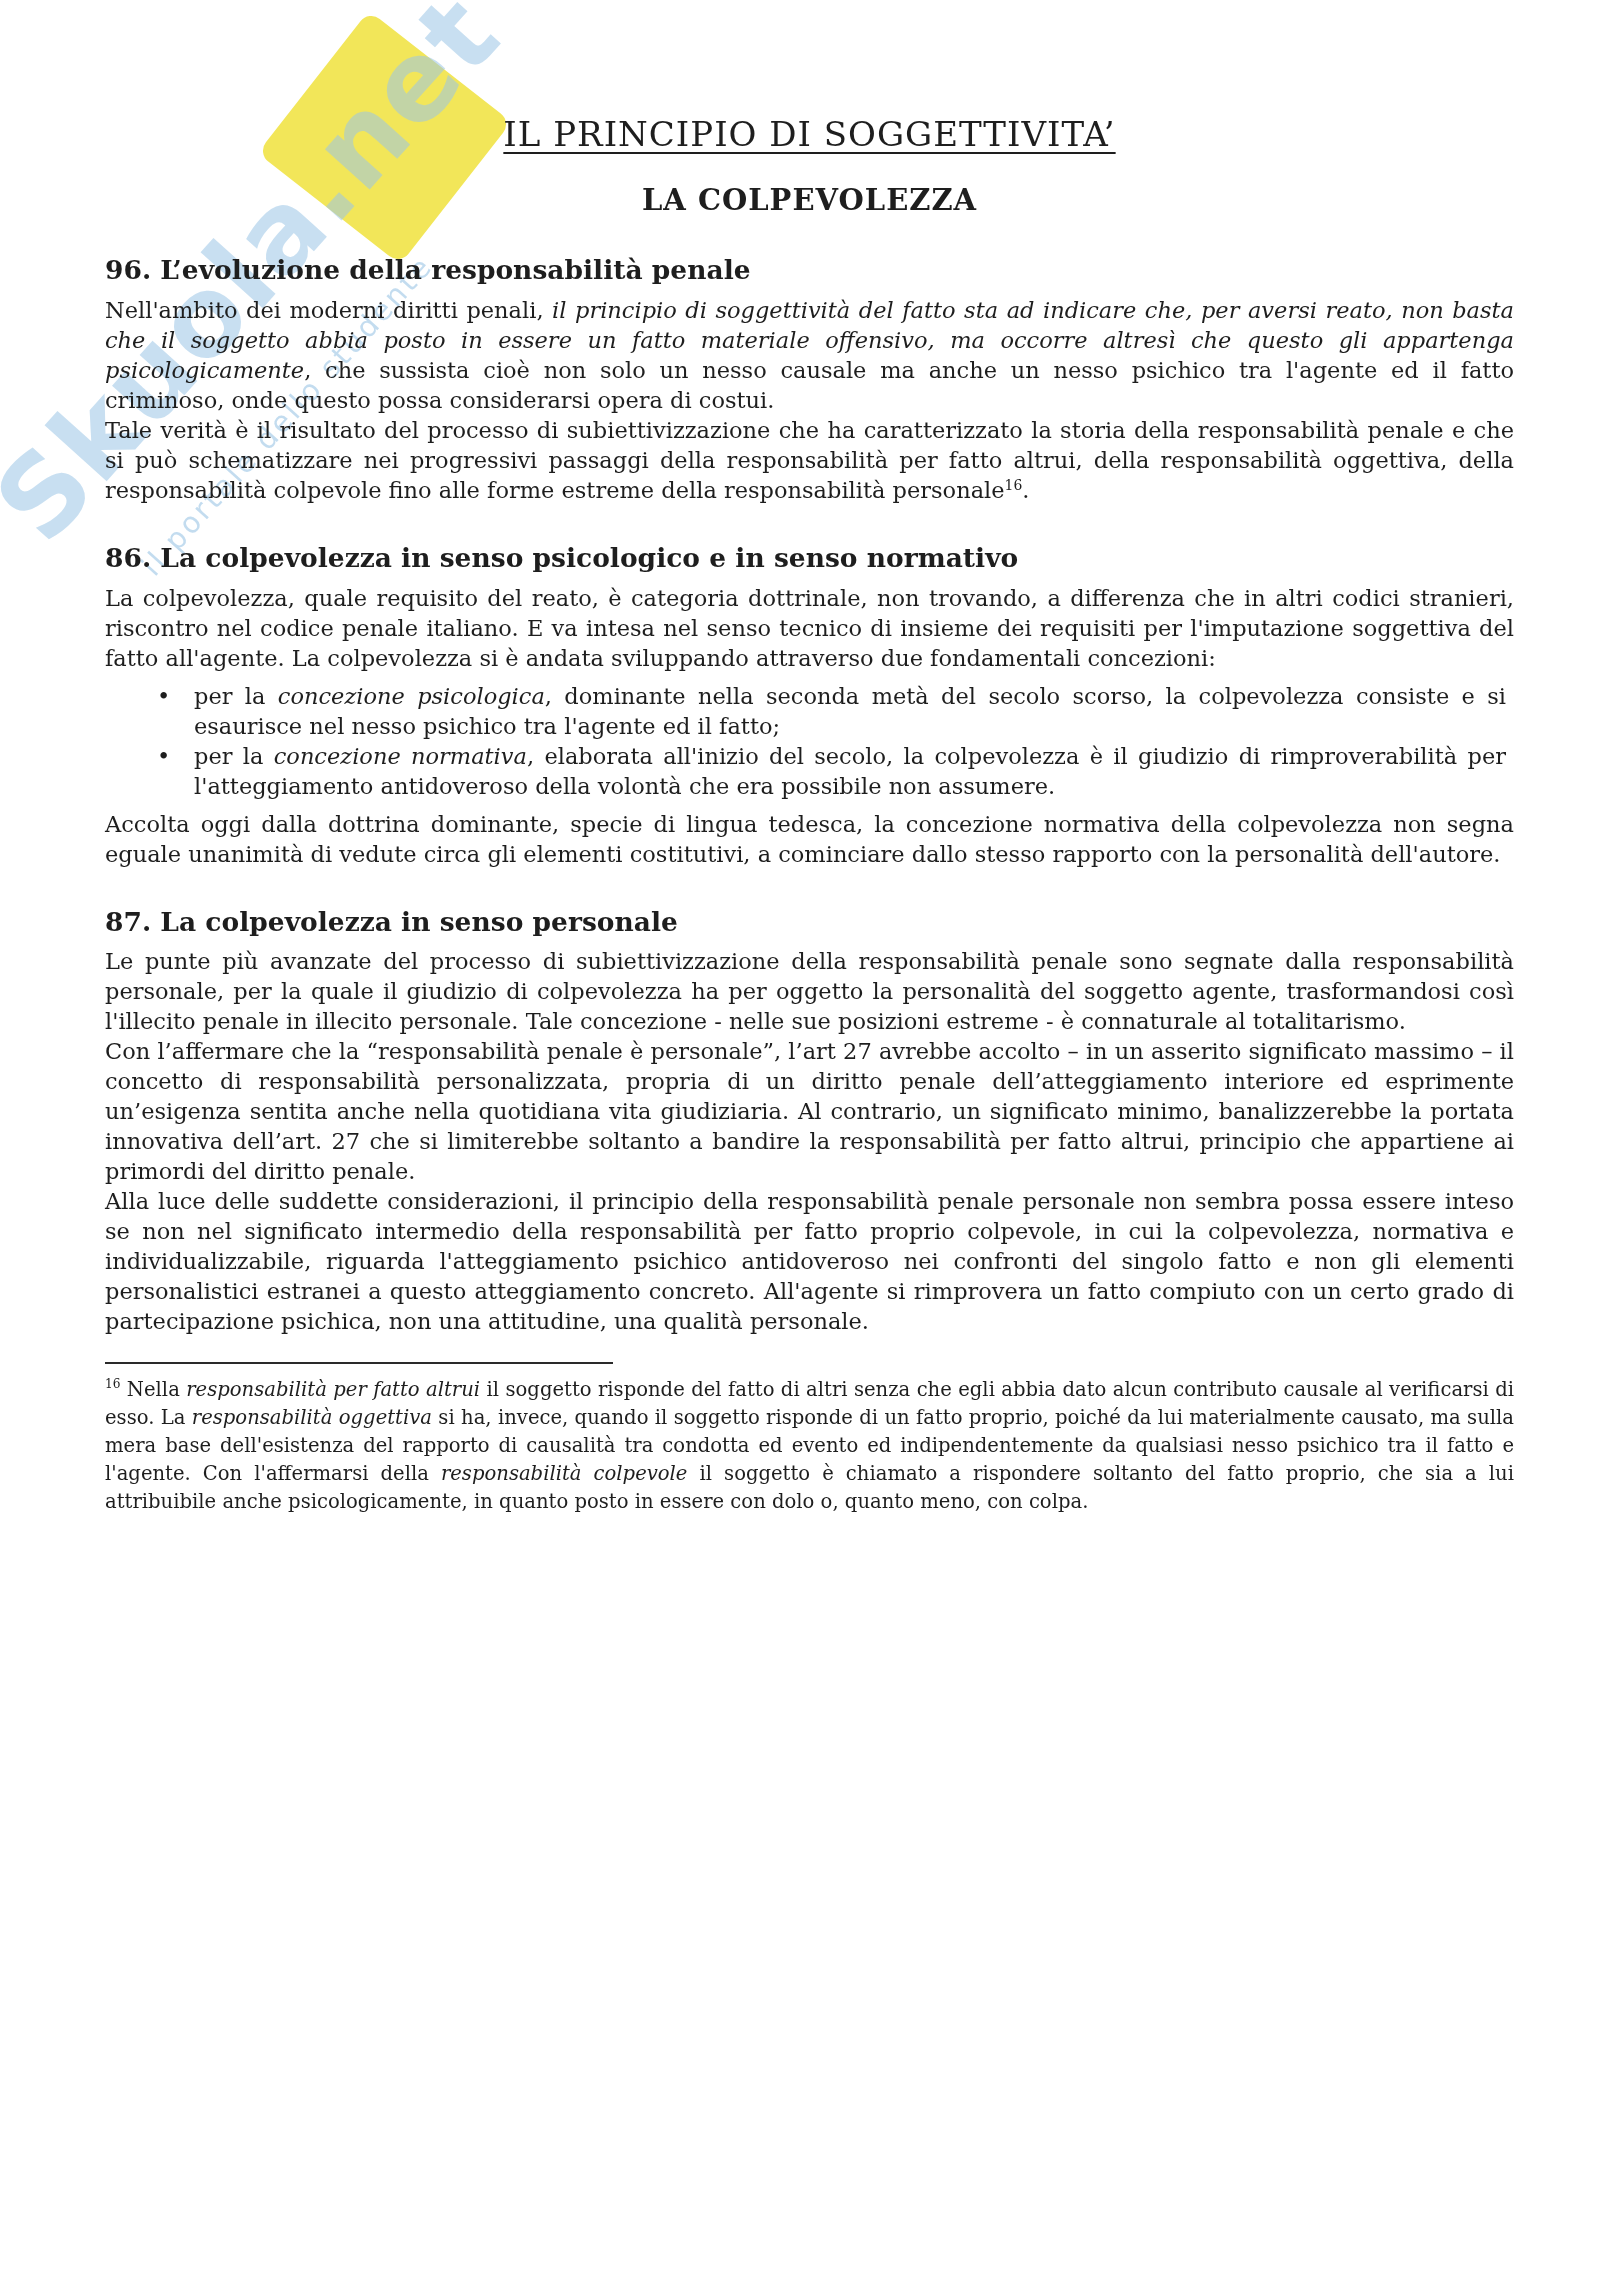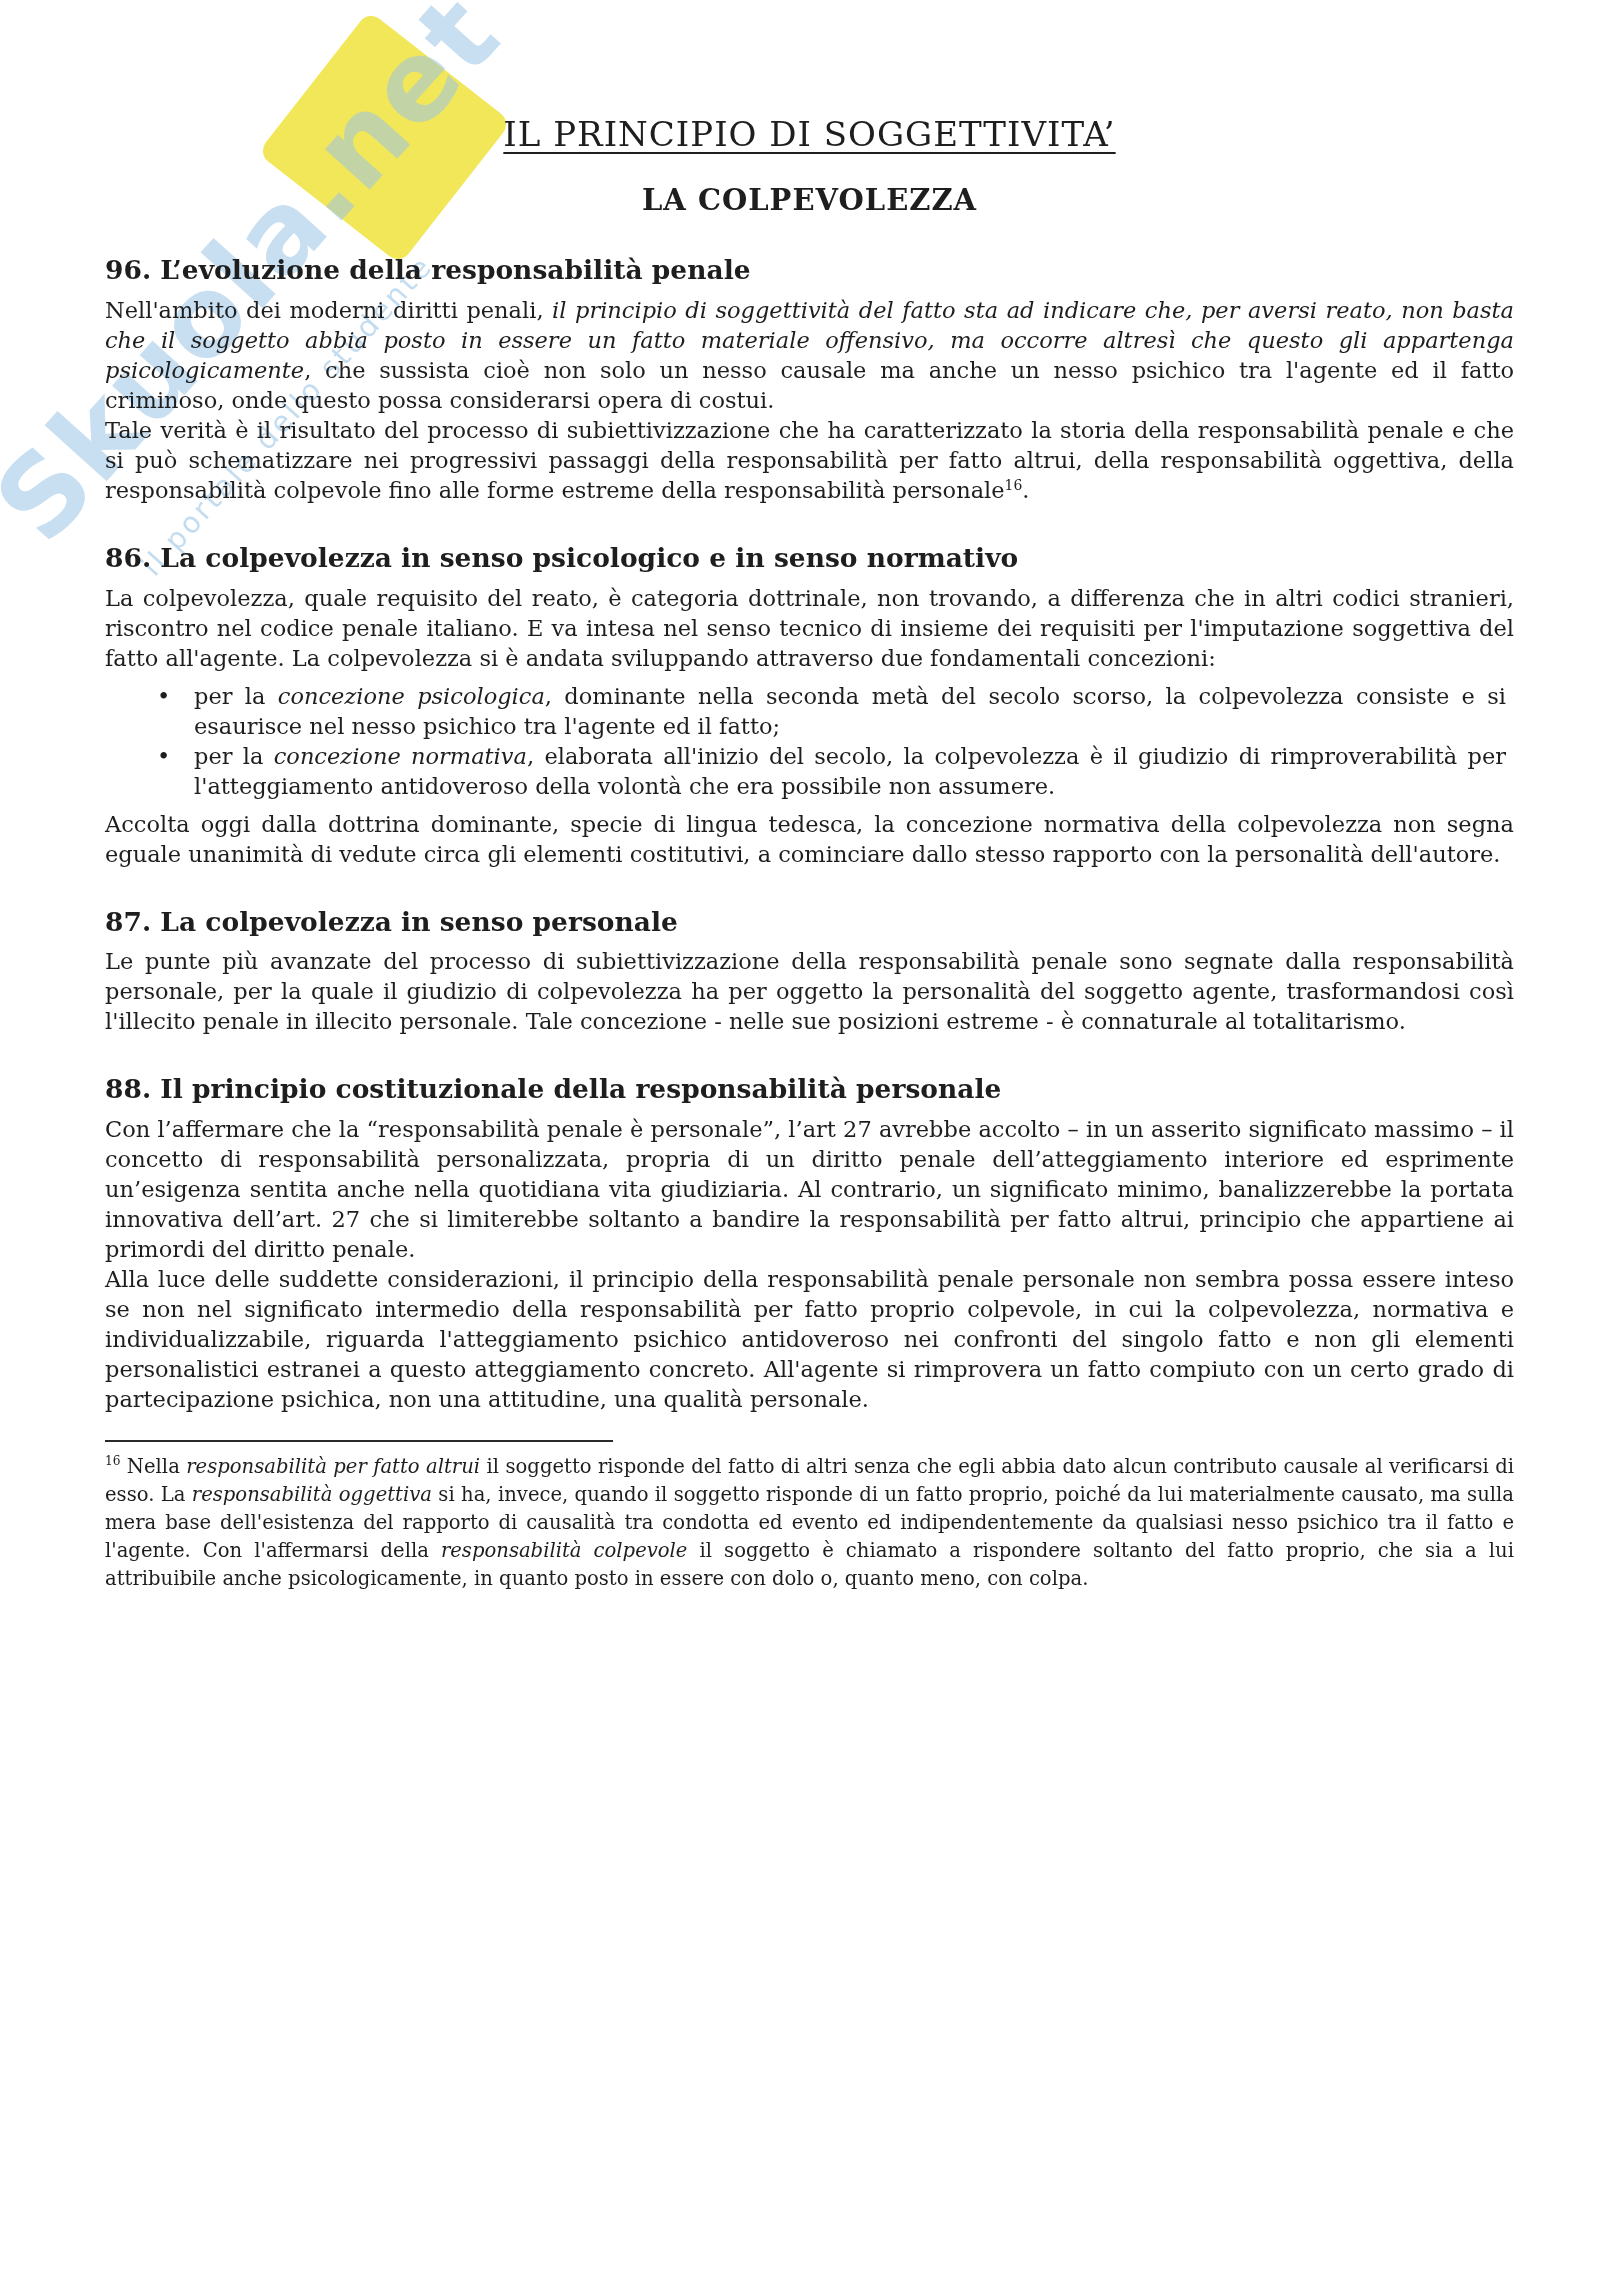--- a/index.html
+++ b/index.html
@@ -162,21 +162,20 @@
       </ul>
       <p class="para"><span>Accolta oggi dalla dottrina dominante, specie di lingua tedesca, la concezione normativa della colpevolezza non segna eguale unanimità di vedute circa gli elementi costitutivi, a cominciare dallo stesso rapporto con la personalità dell'autore.</span></p>
     </section>
 
     <section>
       <h3 class="sec-heading">87. La colpevolezza in senso personale</h3>
       <p class="para"><span>Le punte più avanzate del processo di subiettivizzazione della responsabilità penale sono segnate dalla responsabilità personale, per la quale il giudizio di colpevolezza ha per oggetto la personalità del soggetto agente, trasformandosi così l'illecito penale in illecito personale. Tale concezione - nelle sue posizioni estreme - è connaturale al totalitarismo.</span></p>
     </section>
 
     <section>
-      <h3 class="sec-heading">88. Il principio costituzionale della responsabilità personale</h3>
       <p class="para"><span>Con l’affermare che la “responsabilità penale è personale”, l’art 27 avrebbe accolto – in un asserito significato massimo – il concetto di responsabilità personalizzata, propria di un diritto penale dell’atteggiamento interiore ed esprimente un’esigenza sentita anche nella quotidiana vita giudiziaria. Al contrario, un significato minimo, banalizzerebbe la portata innovativa dell’art. 27 che si limiterebbe soltanto a bandire la responsabilità per fatto altrui, principio che appartiene ai primordi del diritto penale.</span></p>
       <p class="para"><span>Alla luce delle suddette considerazioni, il principio della responsabilità penale personale non sembra possa essere inteso se non nel significato intermedio della responsabilità per fatto proprio colpevole, in cui la colpevolezza, normativa e individualizzabile, riguarda l'atteggiamento psichico antidoveroso nei confronti del singolo fatto e non gli elementi personalistici estranei a questo atteggiamento concreto. All'agente si rimprovera un fatto compiuto con un certo grado di partecipazione psichica, non una attitudine, una qualità personale.</span></p>
     </section>
 
     <div class="footnote-divider"></div>
     <p class="footnote"><sup>16</sup><span> Nella </span><span class="it">responsabilità per fatto altrui</span><span> il soggetto risponde del fatto di altri senza che egli abbia dato alcun contributo causale al verificarsi di esso. La </span><span class="it">responsabilità oggettiva</span><span> si ha, invece, quando il soggetto risponde di un fatto proprio, poiché da lui materialmente causato, ma sulla mera base dell'esistenza del rapporto di causalità tra condotta ed evento ed indipendentemente da qualsiasi nesso psichico tra il fatto e l'agente. Con l'affermarsi della </span><span class="it">responsabilità colpevole</span><span> il soggetto è chiamato a rispondere soltanto del fatto proprio, che sia a lui attribuibile anche psicologicamente, in quanto posto in essere con dolo o, quanto meno, con colpa.</span></p>
 
   </div>
 </div>
 

